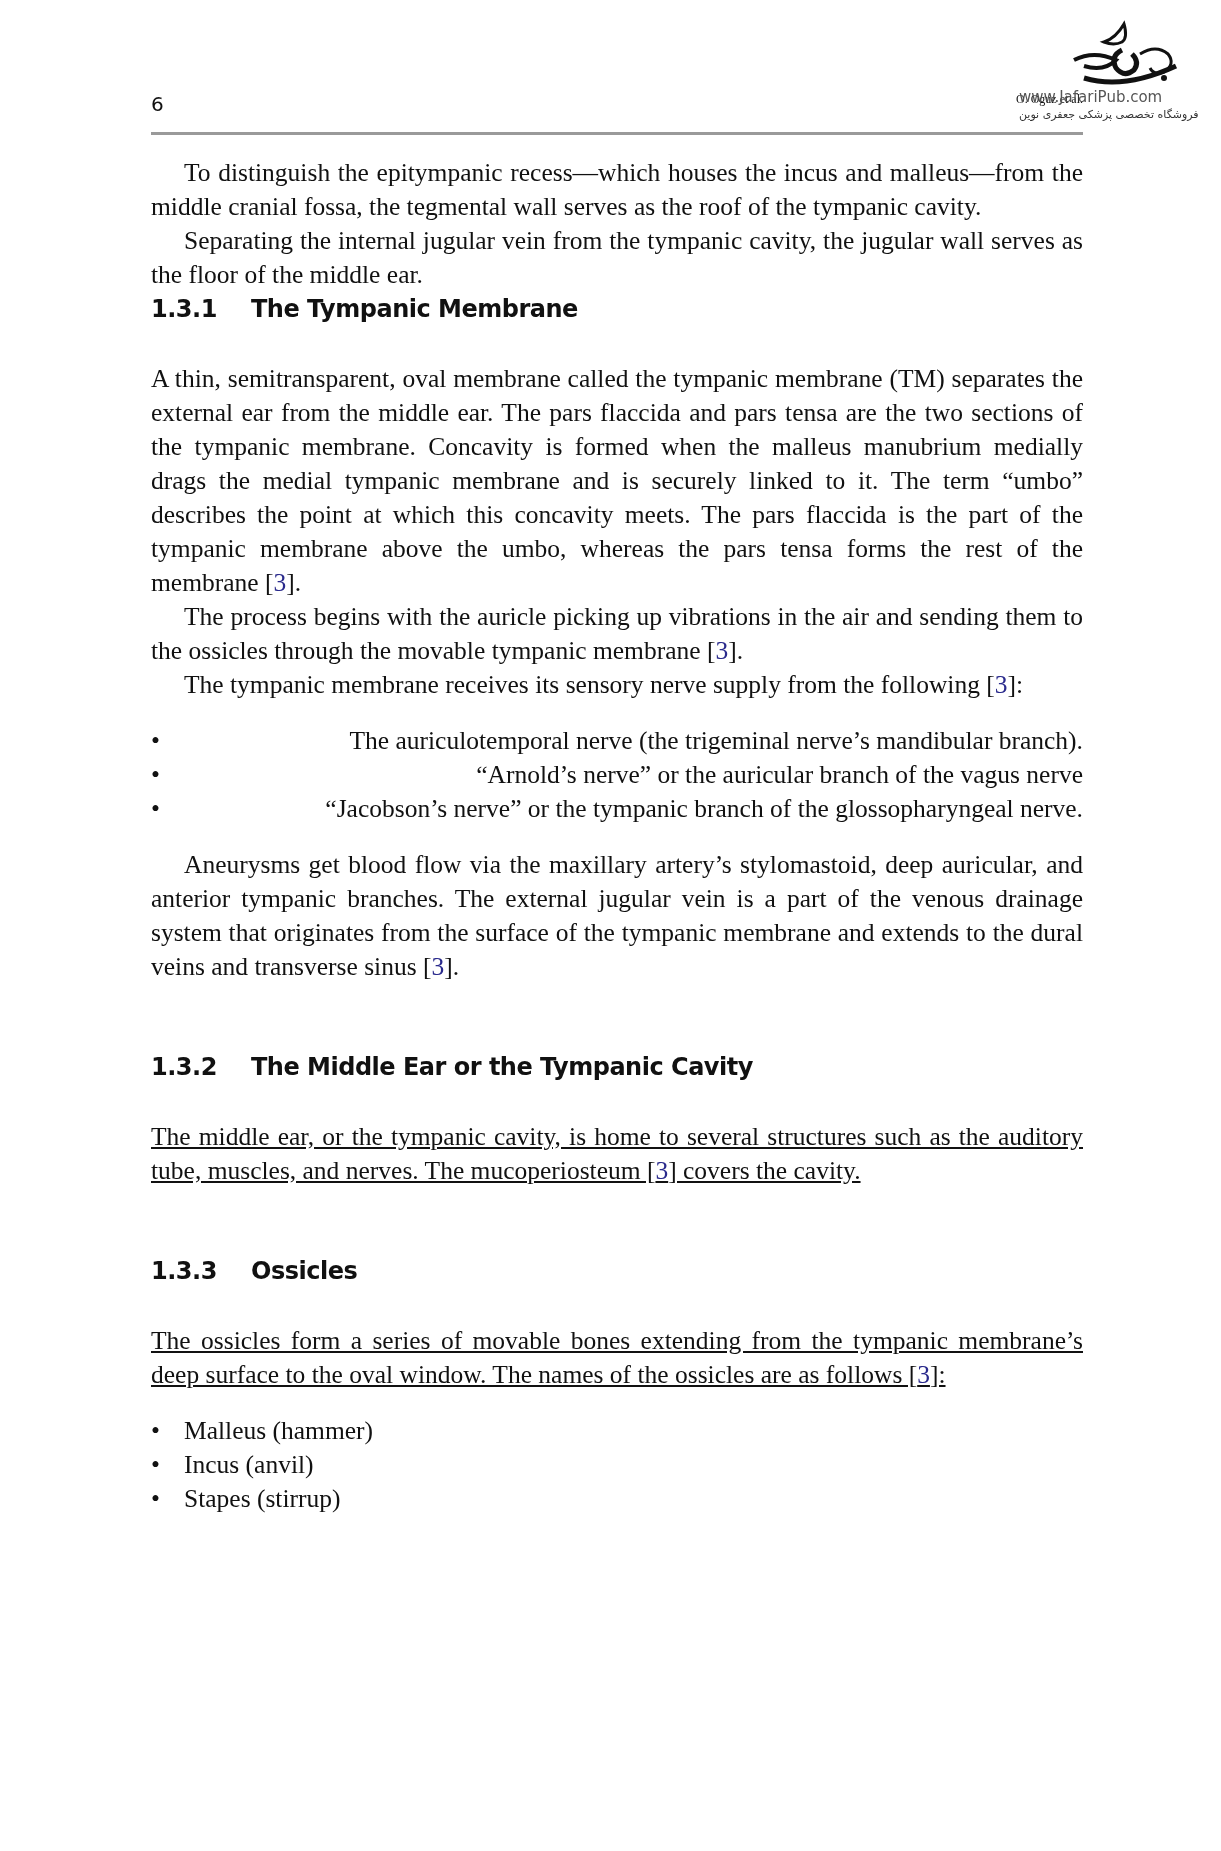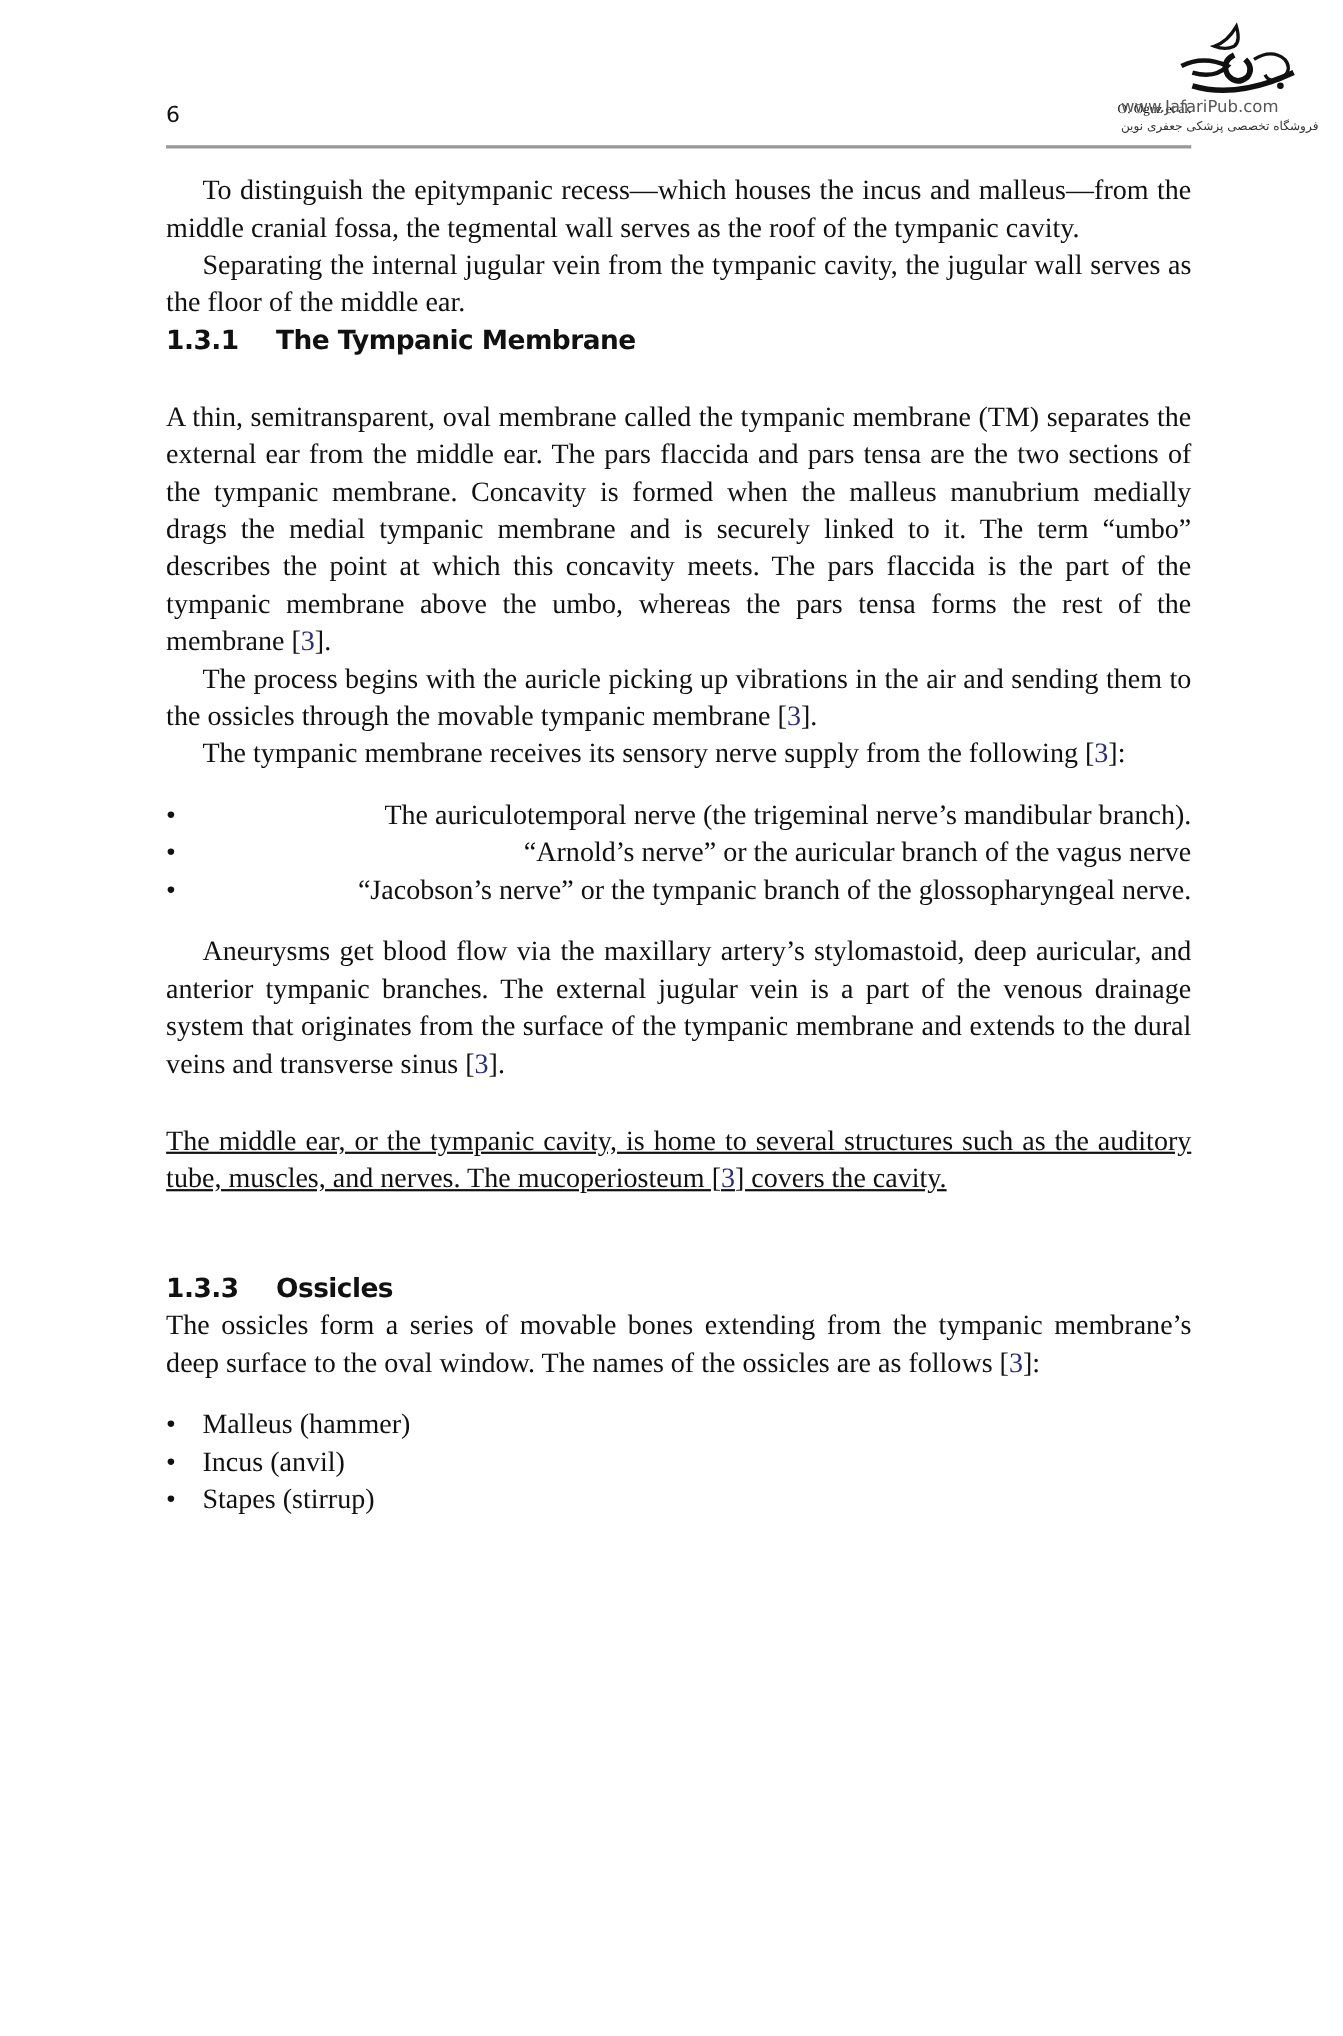--- a/index.html
+++ b/index.html
@@ -54,24 +54,27 @@
   <p style="margin-top:36px;"><span>A thin, semitransparent, oval membrane called the tympanic membrane (TM) separates the external ear from the middle ear. The pars flaccida and pars tensa are the two sections of the tympanic membrane. Concavity is formed when the malleus manubrium medially drags the medial tympanic membrane and is securely linked to it. The term “umbo” describes the point at which this concavity meets. The pars flaccida is the part of the tympanic membrane above the umbo, whereas the pars tensa forms the rest of the membrane [</span><span class="ref">3</span><span>].</span></p>
   <p class="indent"><span>The process begins with the auricle picking up vibrations in the air and sending them to the ossicles through the movable tympanic membrane [</span><span class="ref">3</span><span>].</span></p>
   <p class="indent"><span>The tympanic membrane receives its sensory nerve supply from the following [</span><span class="ref">3</span><span>]:</span></p>
   <ul style="margin-top:22px;text-align:right;">
     <li>The auriculotemporal nerve (the trigeminal nerve’s mandibular branch).</li>
     <li>“Arnold’s nerve” or the auricular branch of the vagus nerve</li>
     <li>“Jacobson’s nerve” or the tympanic branch of the glossopharyngeal nerve.</li>
   </ul>
   <p class="indent" style="margin-top:22px;"><span>Aneurysms get blood flow via the maxillary artery’s stylomastoid, deep auricular, and anterior tympanic branches. The external jugular vein is a part of the venous drainage system that originates from the surface of the tympanic membrane and extends to the dural veins and transverse sinus [</span><span class="ref">3</span><span>].</span></p>
 
+  <h2 style="margin-top:66px;">
+    <span class="num">1.3.2</span><span>The Middle Ear or the Tympanic Cavity</span>
+  </h2>
   <p style="margin-top:36px;text-decoration:underline;"><span>The middle ear, or the tympanic cavity, is home to several structures such as the auditory tube, muscles, and nerves. The mucoperiosteum [</span><span class="ref">3</span><span>] covers the cavity.</span></p>
 
   <h2 style="margin-top:66px;">
     <span class="num">1.3.3</span><span>Ossicles</span>
   </h2>
-  <p style=""><span>The ossicles form a series of movable bones extending from the tympanic membrane’s deep surface to the oval window. The names of the ossicles are as follows [</span><span class="ref">3</span><span>]:</span></p>
+  <p style="margin-top:36px;text-decoration:underline;"><span>The ossicles form a series of movable bones extending from the tympanic membrane’s deep surface to the oval window. The names of the ossicles are as follows [</span><span class="ref">3</span><span>]:</span></p>
   <ul style="margin-top:22px;">
     <li>Malleus (hammer)</li>
     <li>Incus (anvil)</li>
     <li>Stapes (stirrup)</li>
   </ul>
 </div>
 
 </body></html>

